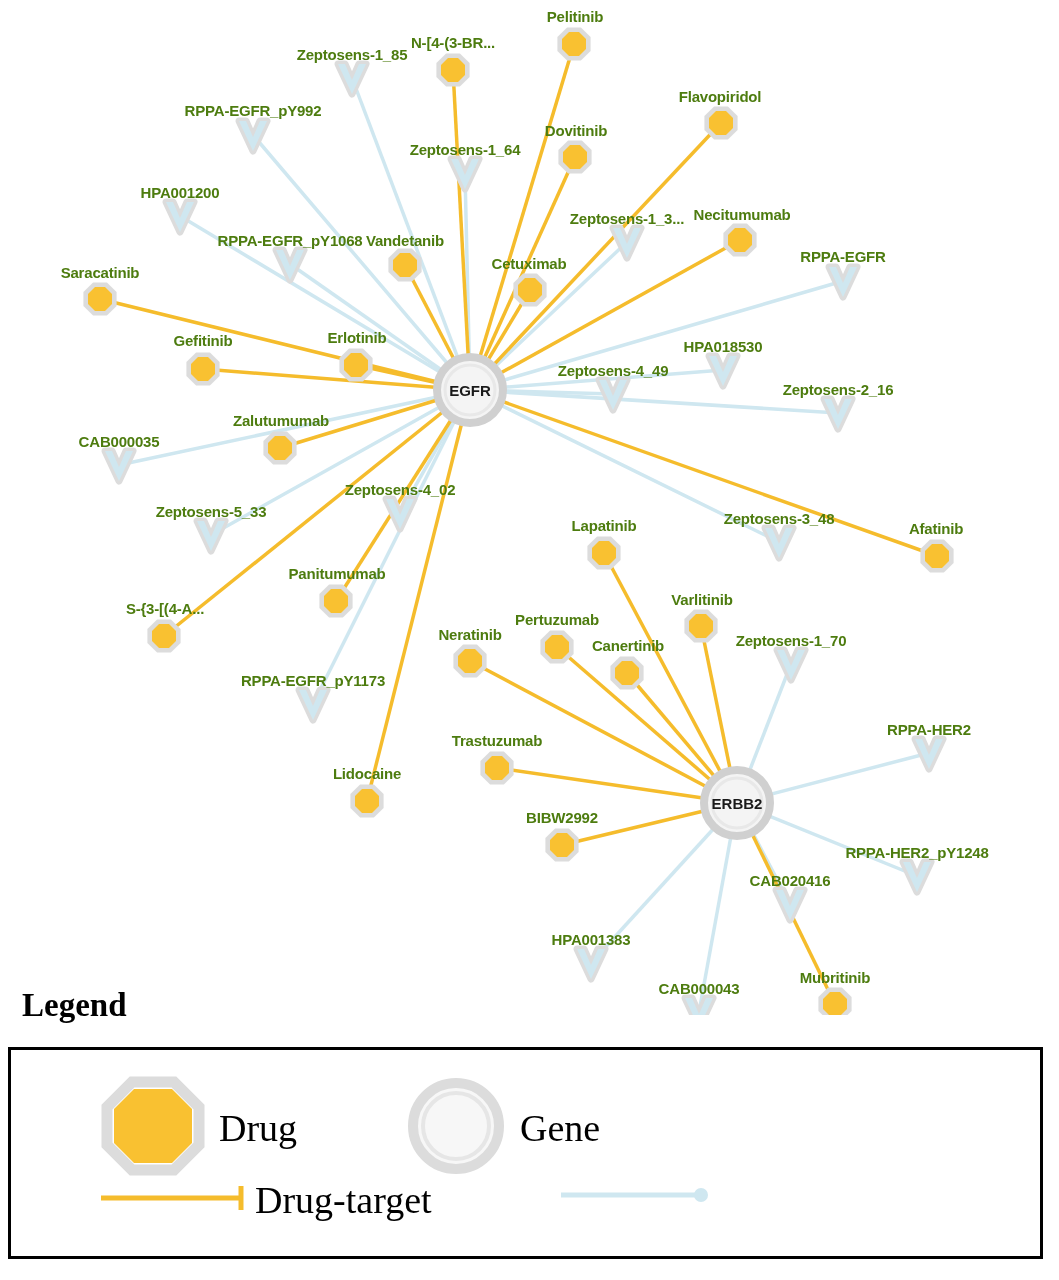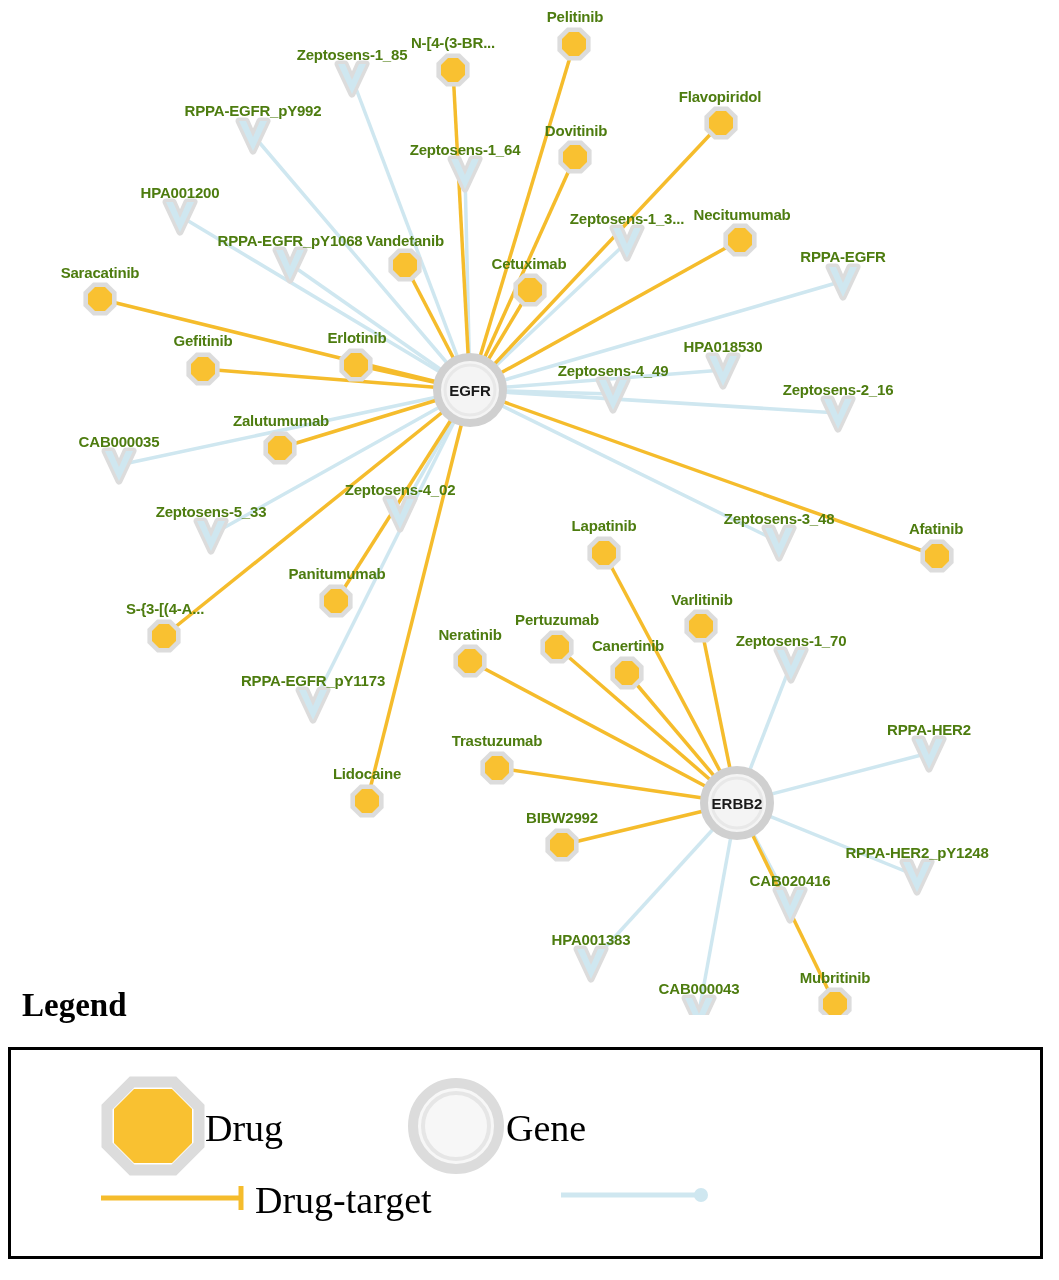--- a/index.html
+++ b/index.html
@@ -72,20 +72,21 @@
     position: absolute;
     top: 18px;
     left: 0;
     width: 100%;
     height: 105px;
   }
   .legend-item {
     position: absolute;
     display: flex;
     align-items: center;
+    gap: 14px;
   }
   .legend-text {
     font-family: "Liberation Serif", serif;
     font-size: 38px;
     color: #000;
   }
   .legend-row2 {
     position: absolute;
     top: 128px;
     left: 0;

